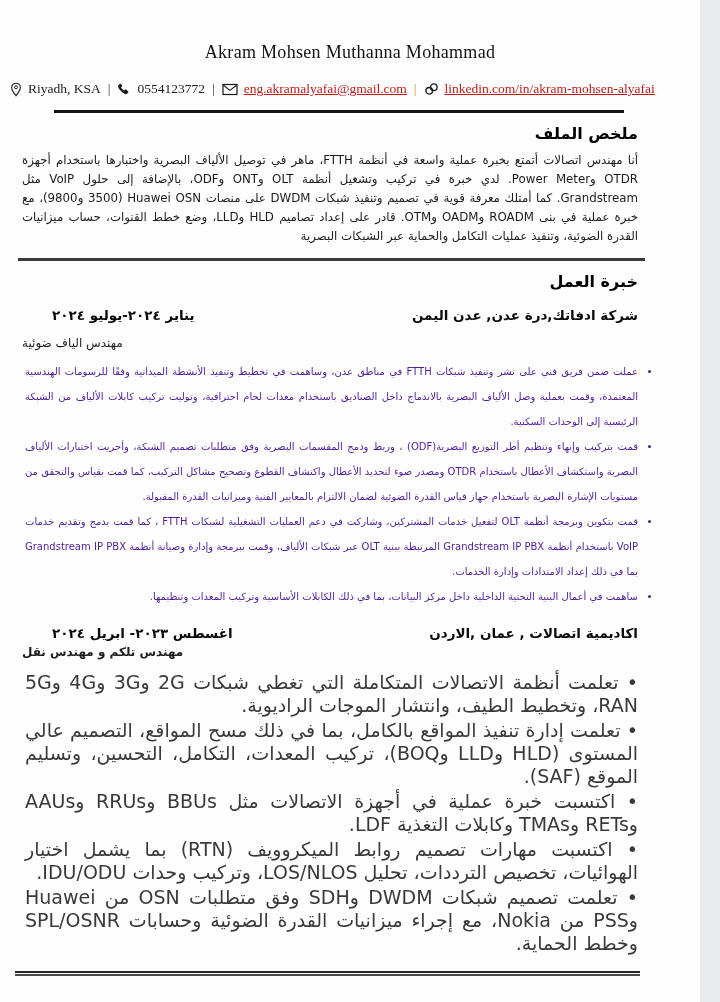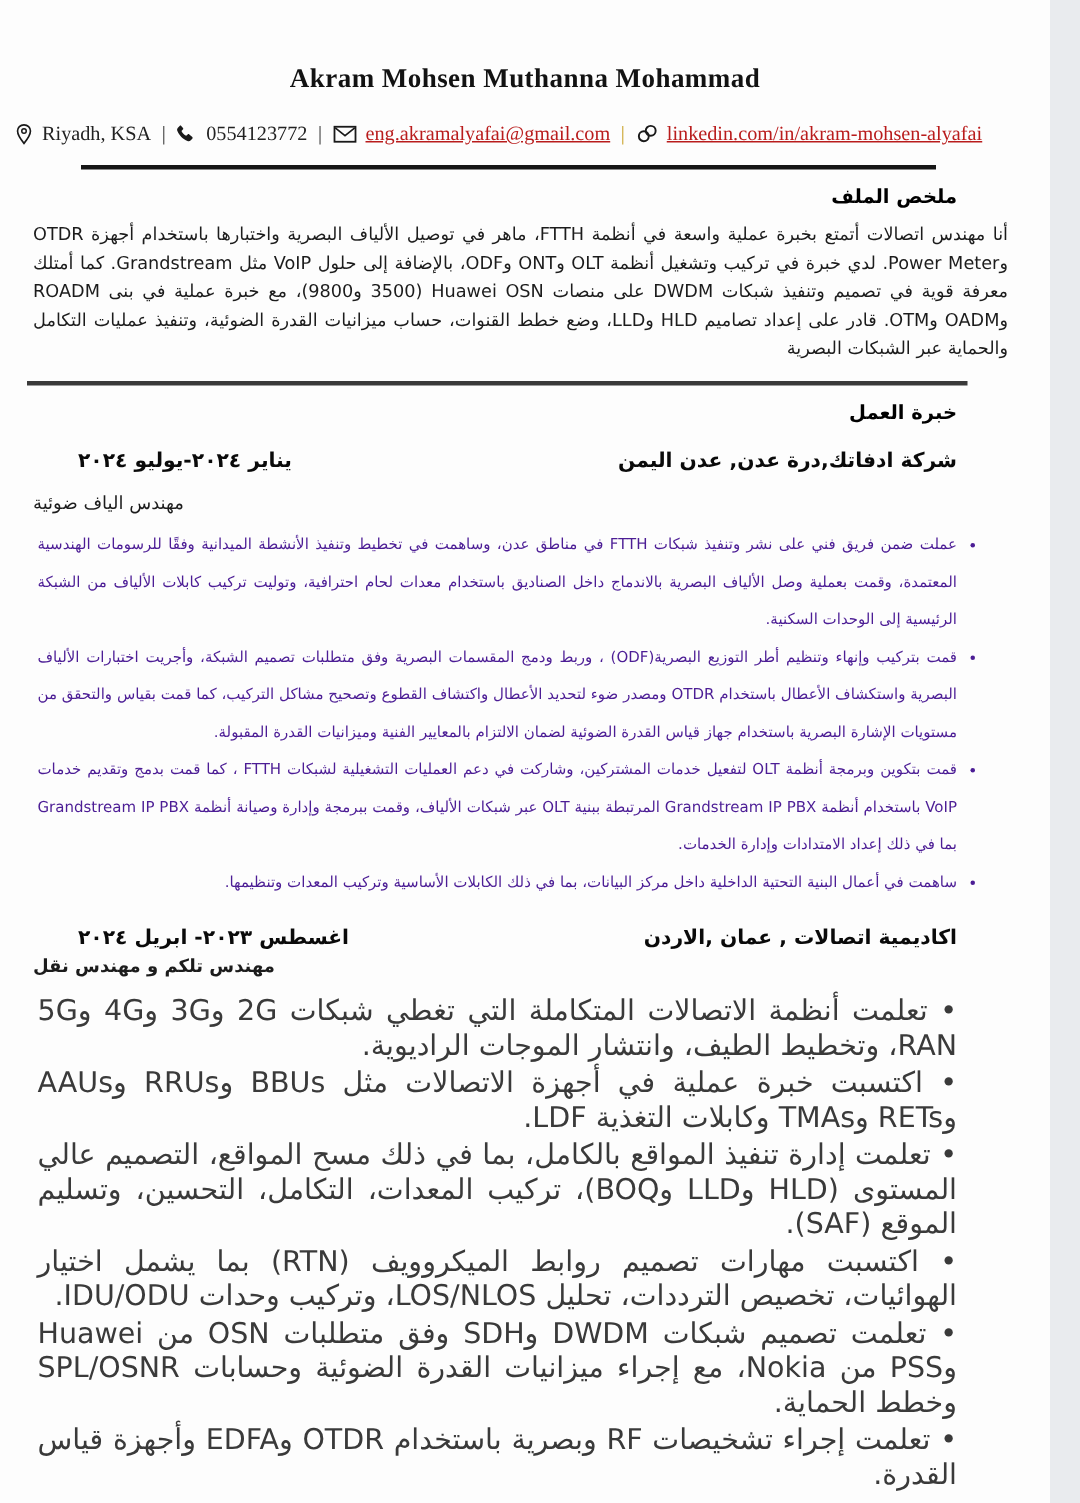--- a/index.html
+++ b/index.html
@@ -14,21 +14,21 @@
     width:700px; height:1002px;
     background:#fdfdfd;
     box-sizing:border-box;
     overflow:hidden;
   }
   
   .name {
     margin-top:42px;
     text-align:center;
     font-family:"Liberation Serif", serif;
-    font-weight:bold;
+    font-weight:normal;
     font-size:18px;
     color:#121212;
     letter-spacing:.3px;
   }
   .contact {
     display:flex; align-items:center;
     gap:6px;
     margin:18px 6px 0 10px;
     font-family:"Liberation Serif", serif;
     font-size:13.5px;
@@ -51,27 +51,27 @@
   .rule-3 {
     margin:16px 60px 0 15px; height:5px;
     border-top:2px solid #262626;
     border-bottom:2px solid #4a4a4a;
     box-sizing:border-box;
   }
 
   
   .section-title {
     direction:rtl; text-align:right;
-    font-weight:bold; font-size:13px; color:#000;
+    font-weight:bold; font-size:16px; color:#000;
     margin:11px 62px 0 20px;
   }
   .summary-text {
     direction:rtl; text-align:justify;
     font-size:11.8px; line-height:19px; color:#1c1c1c;
-    margin:8px 28px 0 22px;
+    margin:8px 62px 0 22px;
   }
   .job-head {
     direction:rtl;
     display:flex; justify-content:space-between; align-items:baseline;
     font-weight:bold; font-size:13.5px; color:#0a0a0a;
     margin:16px 62px 0 52px;
   }
   .job-role {
     direction:rtl; text-align:left;
     font-size:12px; color:#1c1c1c;
@@ -162,22 +162,21 @@
   </ul>
 
   <div class="job-head">
     <span>اكاديمية اتصالات , عمان ,الاردن</span>
     <span>اغسطس ٢٠٢٣- ابريل ٢٠٢٤</span>
   </div>
   <div class="job-role" style="font-weight:bold; margin-top:4px;">مهندس تلكم و مهندس نقل</div>
 
   <div class="acad-bullets">
     <p>تعلمت أنظمة الاتصالات المتكاملة التي تغطي شبكات 2G و3G و4G و5G RAN، وتخطيط الطيف، وانتشار الموجات الراديوية.</p>
+    <p>تعلمت إدارة تنفيذ المواقع بالكامل، بما في ذلك مسح المواقع، التصميم عالي المستوى (HLD وLLD وBOQ)، تركيب المعدات، التكامل، التحسين، وتسليم الموقع (SAF).</p>
     <p>اكتسبت خبرة عملية في أجهزة الاتصالات مثل BBUs وRRUs وAAUs وRETs وTMAs وكابلات التغذية LDF.</p>
-    <p>تعلمت إدارة تنفيذ المواقع بالكامل، بما في ذلك مسح المواقع، التصميم عالي المستوى (HLD وLLD وBOQ)، تركيب المعدات، التكامل، التحسين، وتسليم الموقع (SAF).</p>
     <p>اكتسبت مهارات تصميم روابط الميكروويف (RTN) بما يشمل اختيار الهوائيات، تخصيص الترددات، تحليل LOS/NLOS، وتركيب وحدات IDU/ODU.</p>
     <p>تعلمت تصميم شبكات DWDM وSDH وفق متطلبات OSN من Huawei وPSS من Nokia، مع إجراء ميزانيات القدرة الضوئية وحسابات SPL/OSNR وخطط الحماية.</p>
-    <p>تعلمت إجراء تشخيصات RF وبصرية باستخدام OTDR وEDFA وأجهزة قياس القدرة.</p>
   </div>
 
   <div class="rule-3"></div>
 
 </div>
 
 </body></html>

